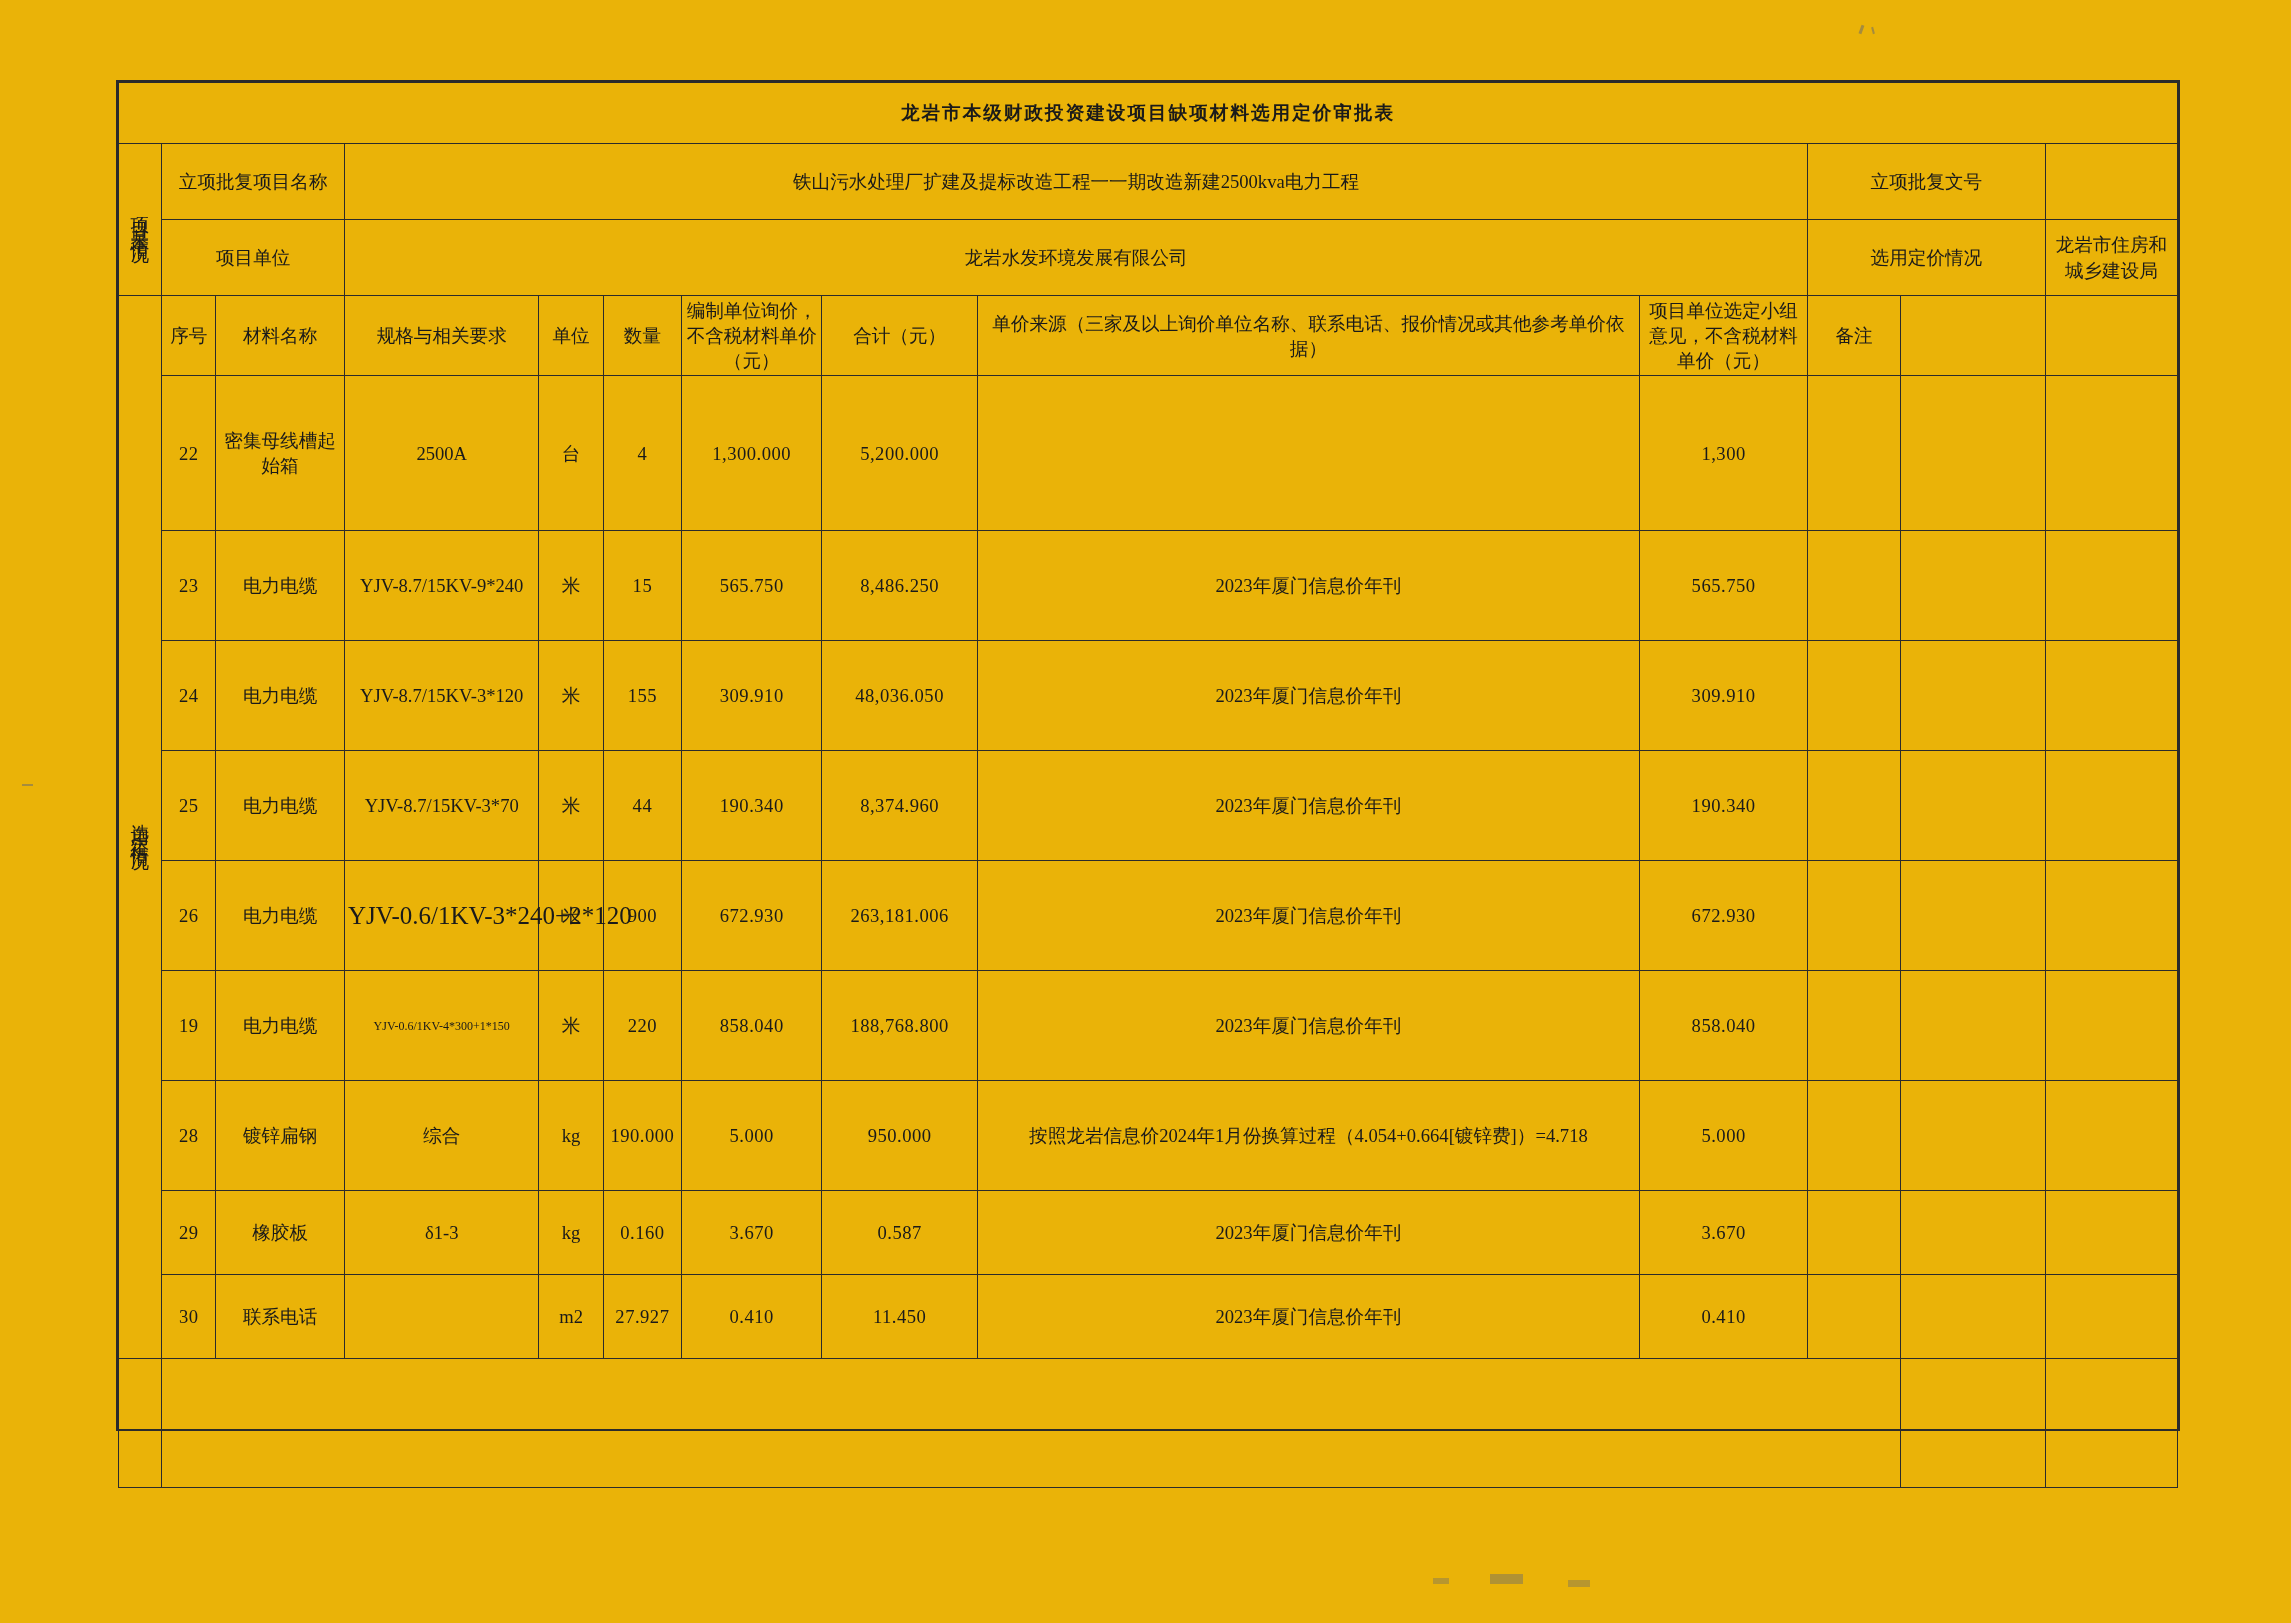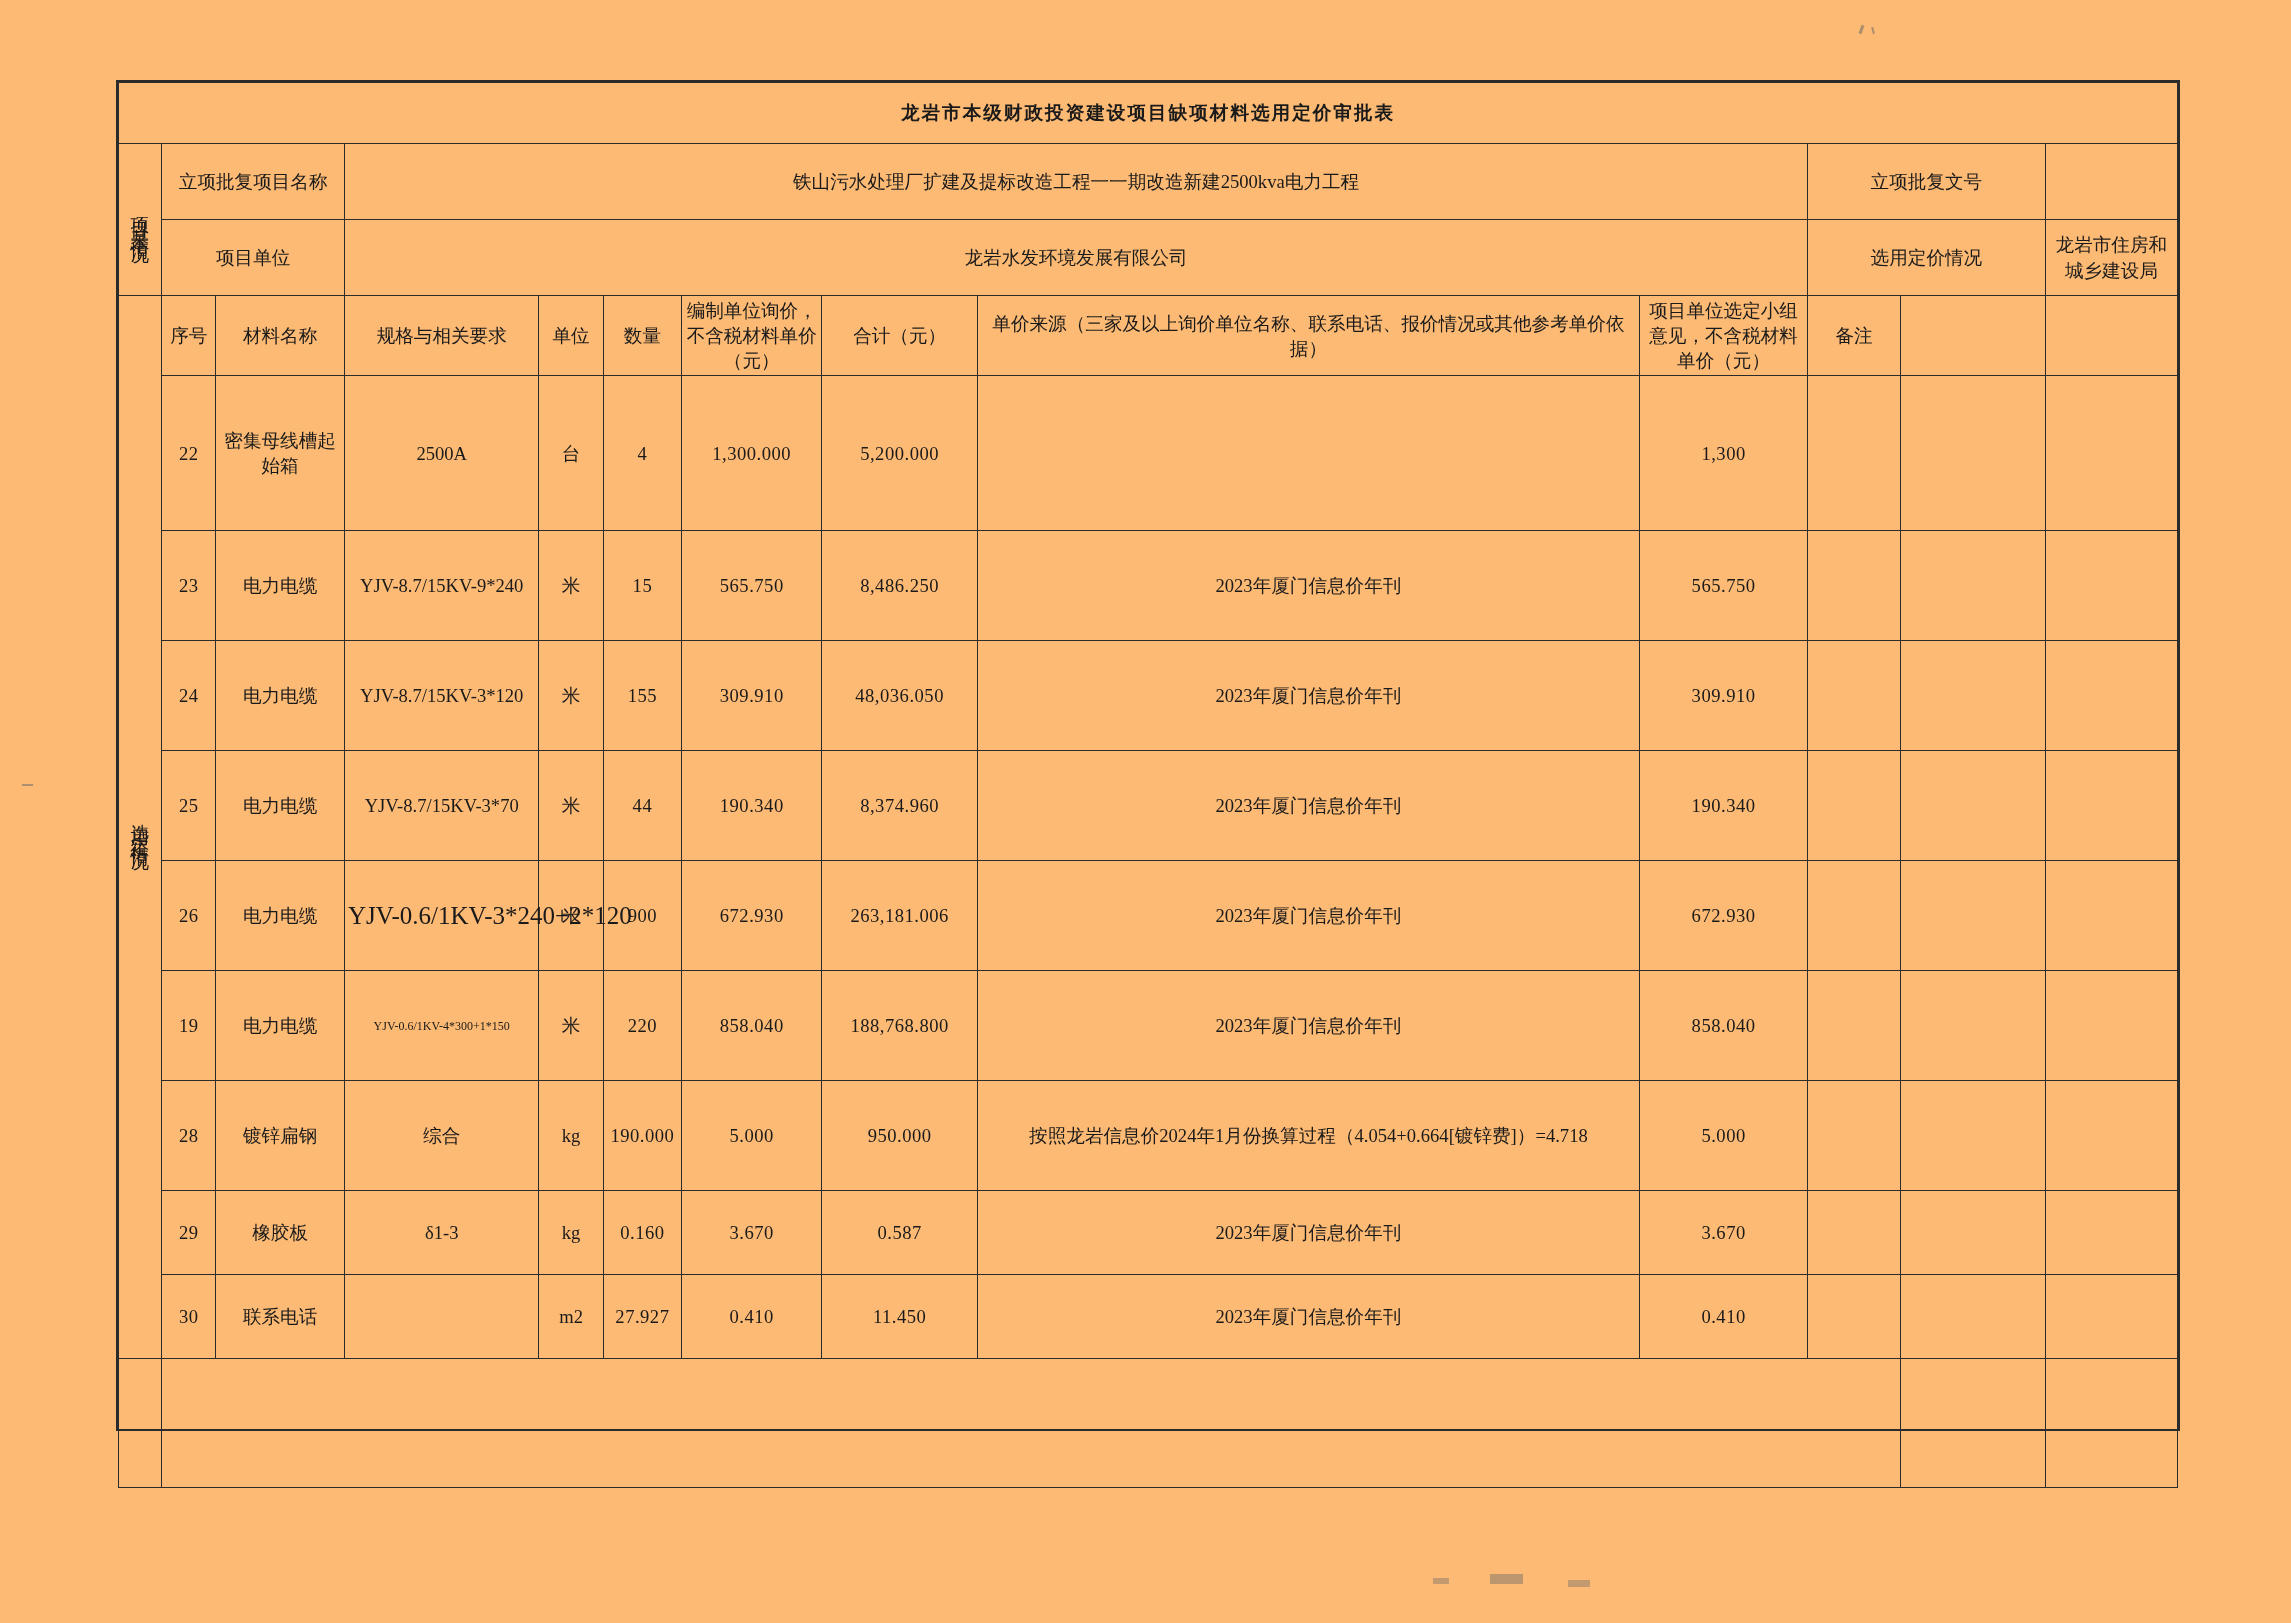--- a/index.html
+++ b/index.html
@@ -13,21 +13,21 @@
     font-family: "Liberation Serif", "DejaVu Serif", serif;
     color: #1a1a1a;
     position: relative;
     overflow: hidden;
   }
   .page {
     position: absolute;
     left: 0; top: 0;
     width: 2292px;
     height: 1623px;
-    background: #fdba74;
+    background: #eab308;
   }
   
   .speck {
     position: absolute;
     background: #6b6b6b;
     opacity: .55;
   }
   .sheet {
     position: absolute;
     left: 116px;

